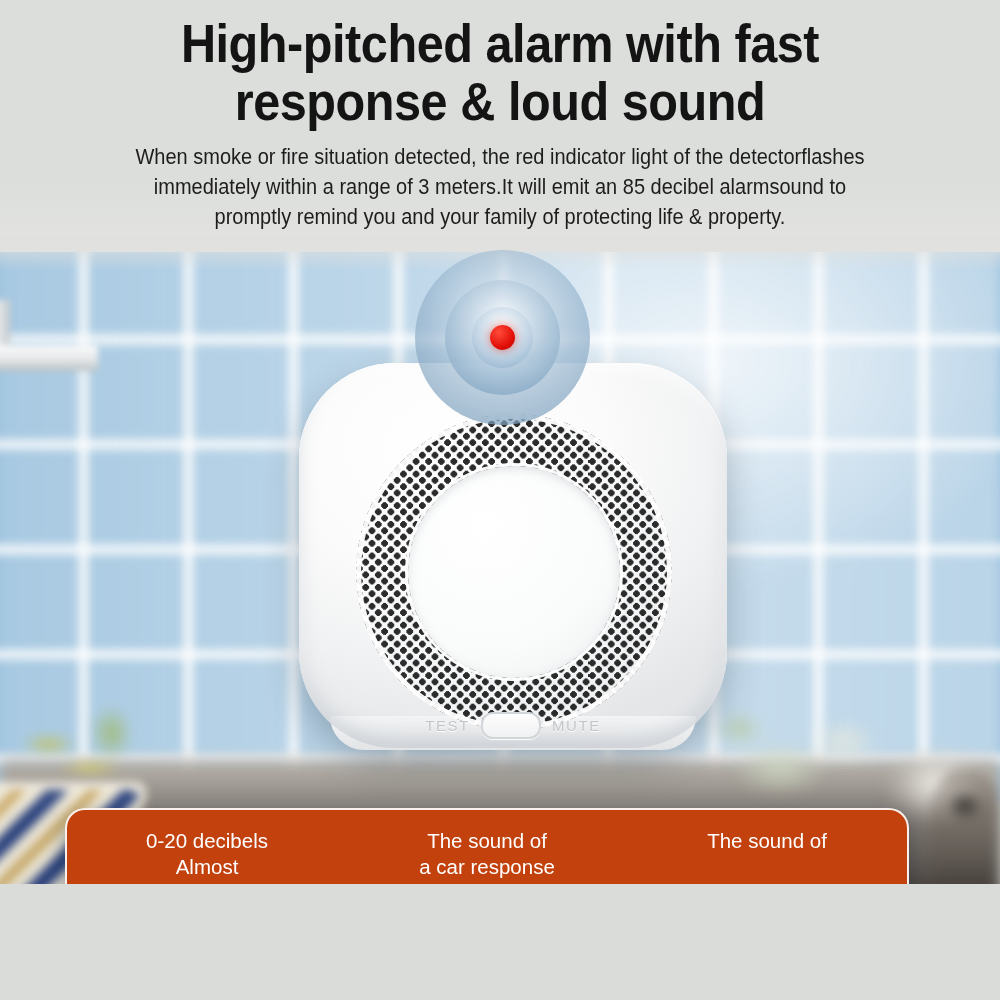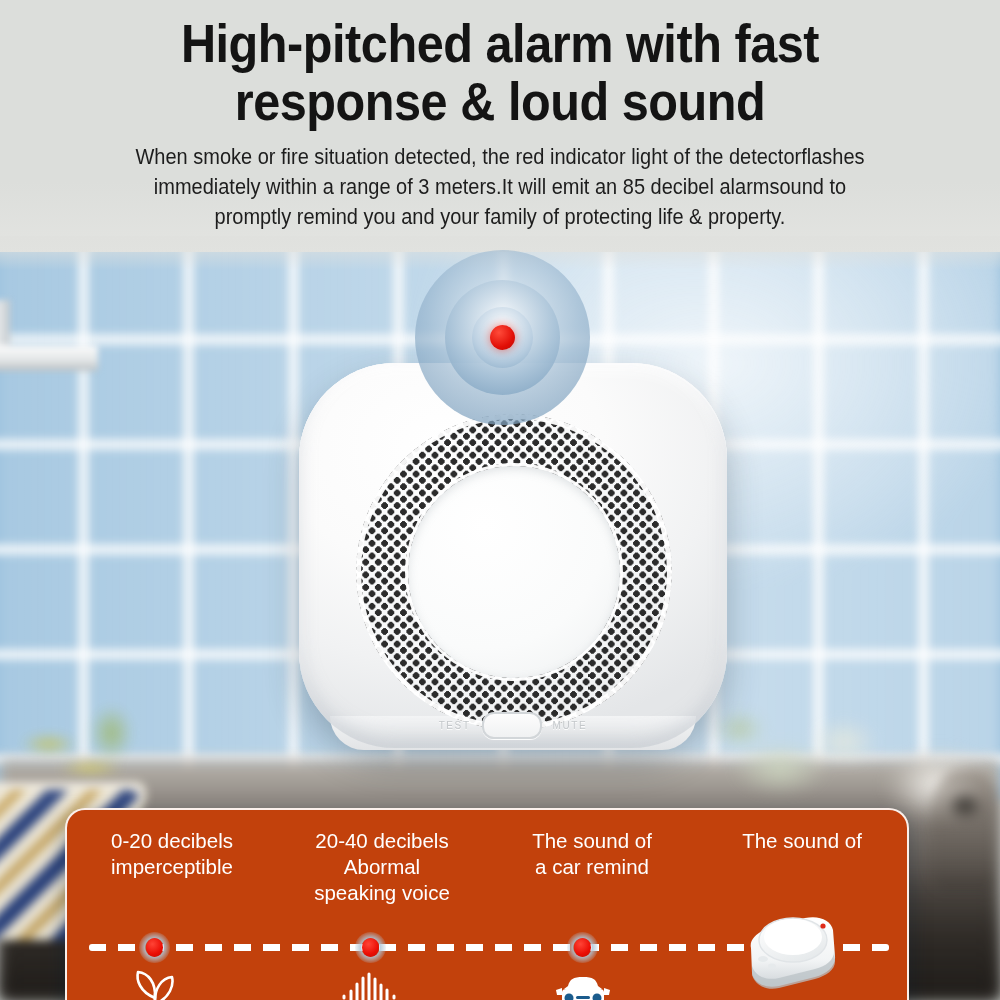--- a/index.html
+++ b/index.html
@@ -1,21 +1,21 @@
 <!DOCTYPE html>
 <html><head>
 <meta charset="utf-8">
 <style>
   html,body{margin:0;padding:0;}
   body{
     width:1000px;height:1000px;overflow:hidden;
     font-family:"Liberation Sans","DejaVu Sans",sans-serif;
     background:#d9dcd9;
   }
-  #stage{position:relative;width:1000px;height:1000px;overflow:hidden;}
+  #stage{position:relative;width:1000px;height:884px;overflow:hidden;}
 
   
   .photo{position:absolute;left:0;top:0;width:1000px;height:1000px;overflow:hidden;}
   .tilewall{
     position:absolute;left:-20px;top:240px;width:1040px;height:560px;
     background-color:#9cc2de;
     background-image:
       linear-gradient(to right, rgba(255,255,255,.92) 0 9px, rgba(255,255,255,0) 9px),
       linear-gradient(to bottom, rgba(255,255,255,.92) 0 9px, rgba(255,255,255,0) 9px);
     background-size:105px 105px,105px 105px;
@@ -152,21 +152,21 @@
   .grille-ringedge{
     position:absolute;left:0;top:0;width:316px;height:316px;border-radius:50%;
     box-shadow:inset 0 0 0 5px rgba(255,255,255,.95);
   }
 
   .ctrlrow{
     position:absolute;left:299px;top:708px;width:428px;height:34px;
     display:flex;align-items:center;justify-content:center;gap:11px;
   }
   .ctrl-label{
-    font-size:10px;letter-spacing:1.6px;color:#c3c7ca;
+    font-size:15px;letter-spacing:1.6px;color:#c3c7ca;
     text-shadow:0 1px 0 rgba(255,255,255,.95);
   }
   .ctrl-btn{
     width:56px;height:23px;border-radius:12px;
     border:2px solid #d2d6d9;
     background:linear-gradient(to bottom,#fdfdfd,#f0f1f2);
     box-shadow:0 1px 0 rgba(255,255,255,.9);
   }
 
   
@@ -283,30 +283,26 @@
     <div class="ring ring2"></div>
     <div class="ring ring3"></div>
     <div class="led"></div>
   </div>
 
   <div class="panel">
 
     <div class="cols">
       <div class="col">
         <span class="l1">0-20 decibels</span>
+        <span class="l2">Almost</span>
         <span class="l3">imperceptible</span>
-      </div>
-      <div class="col">
-        <span class="l1">20-40 decibels</span>
-        <span class="l2">Abormal</span>
-        <span class="l3">speaking voice</span>
       </div>
       <div class="col">
         <span class="l2">The sound of</span>
-        <span class="l3">a car remind</span>
+        <span class="l3">a car response</span>
       </div>
       <div class="col">
         <span class="l2">The sound of</span>
       </div>
     </div>
 
     <div class="track">
       <div class="dashline"></div>
 
       <div class="node" style="left:72px;">

